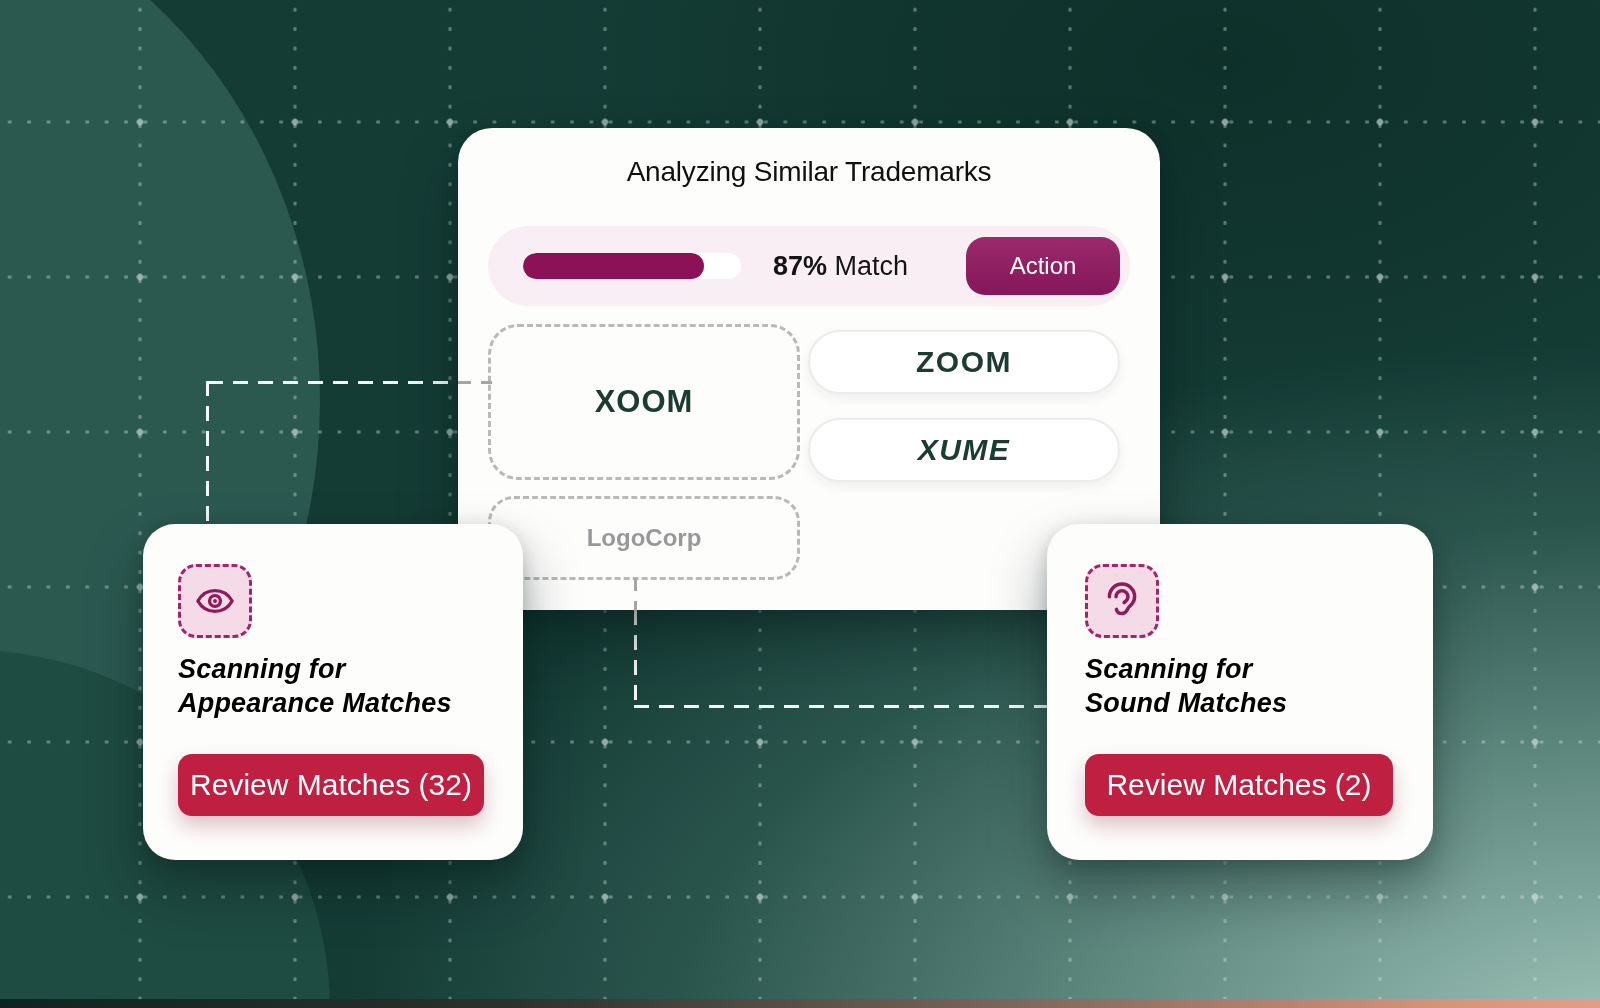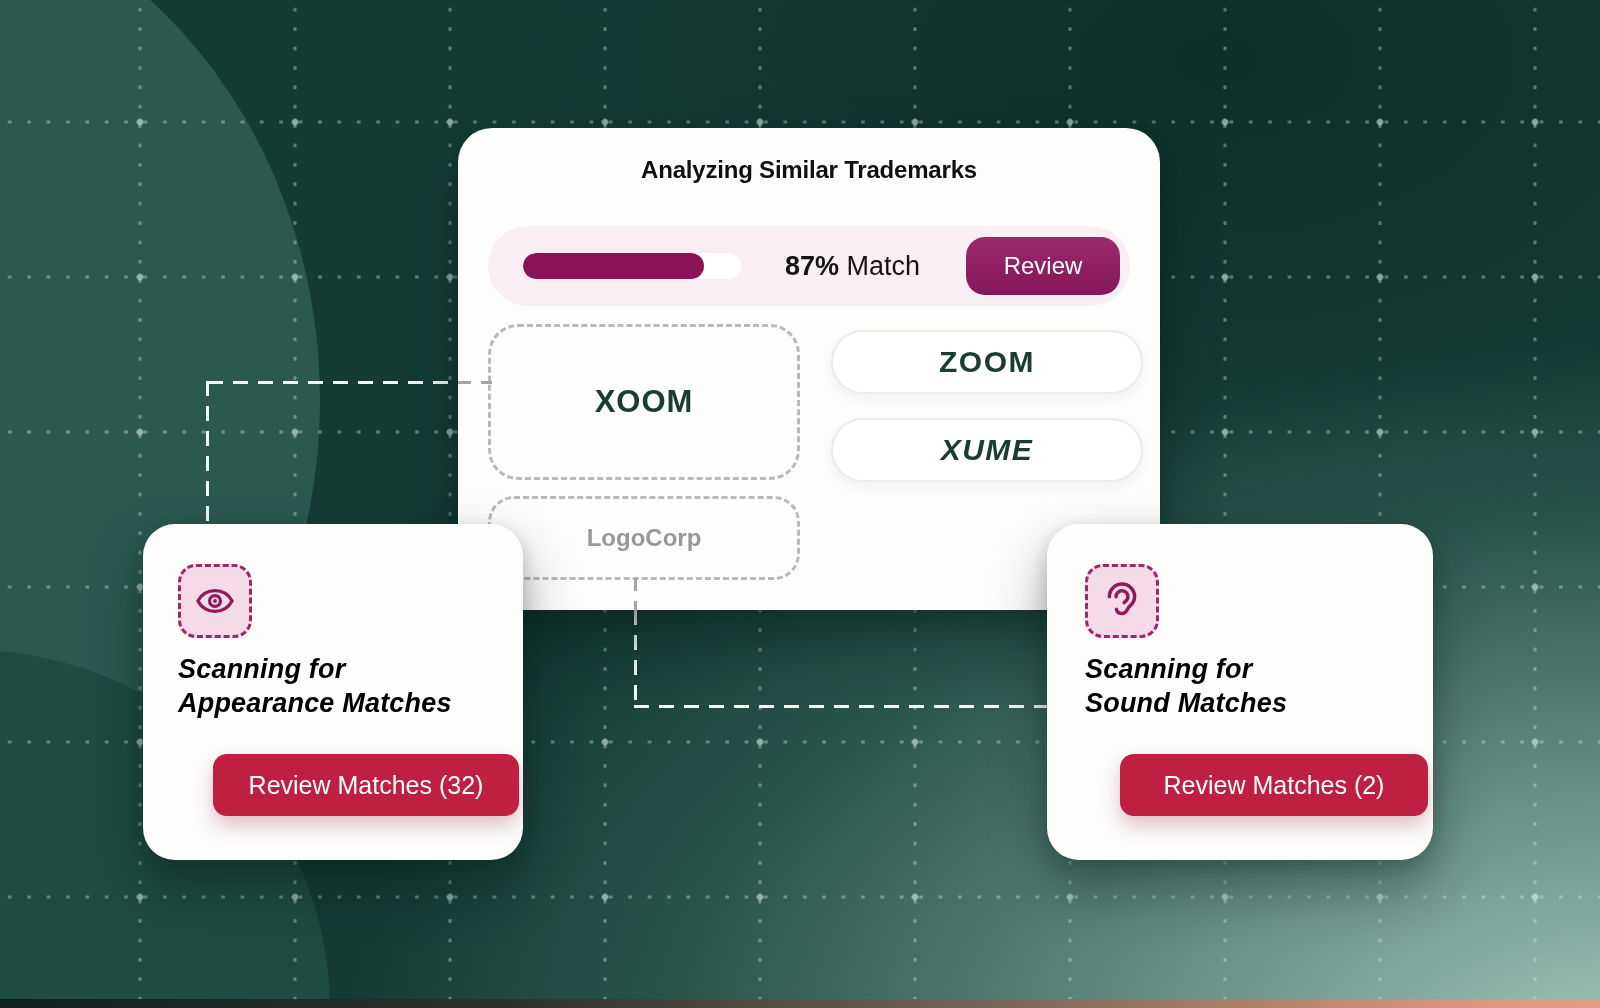--- a/index.html
+++ b/index.html
@@ -34,51 +34,51 @@
 
   
   .card{position:absolute;background:#fdfdfc;border-radius:34px;
         box-shadow:0 28px 55px rgba(4,24,20,0.38), 0 6px 18px rgba(4,24,20,0.18);}
   .main-card{left:458px;top:128px;width:702px;height:482px;z-index:5;}
   .side-card{width:380px;height:336px;border-radius:32px;z-index:6;}
   .left-card{left:143px;top:524px;}
   .right-card{left:1047px;top:524px;width:386px;}
 
   .main-title{position:absolute;left:0;right:0;top:28px;text-align:center;
-              font-size:24px;font-weight:700;color:#101010;letter-spacing:-0.2px;}
+              font-size:28px;font-weight:400;color:#101010;letter-spacing:-0.2px;}
 
   .progress-section{position:absolute;left:30px;top:98px;width:642px;height:80px;border-radius:40px;
-                    background:#f8eef4;display:flex;align-items:center;padding:0 10px 0 35px;gap:12px;}
+                    background:#f8eef4;display:flex;align-items:center;padding:0 10px 0 35px;}
   .track{width:218px;height:26px;border-radius:13px;background:#ffffff;overflow:hidden;}
   .fill{height:100%;border-radius:13px;background:#8c1257;}
   .match-text{margin-left:32px;font-size:27px;color:#141414;white-space:nowrap;}
   .match-text b{font-weight:700;}
   .action-btn{margin-left:auto;width:154px;height:58px;border:none;border-radius:19px;cursor:pointer;
               background:linear-gradient(180deg,#9a2a6b,#84175a);color:#fff;font-size:24px;font-weight:500;}
 
   .dashed-box{position:absolute;border:3px dashed #b9bab8;display:flex;align-items:center;justify-content:center;}
   .xoom-box{left:30px;top:196px;width:312px;height:156px;border-radius:30px;
             font-size:31px;font-weight:700;color:#1c3b33;letter-spacing:1px;}
   .logocorp-box{left:30px;top:368px;width:312px;height:84px;border-radius:26px;
             font-size:24px;font-weight:700;color:#97989a;}
 
-  .pill{position:absolute;left:373px;width:312px;height:64px;border-radius:32px;background:#fff;
+  .pill{position:absolute;left:350px;width:312px;height:64px;border-radius:32px;background:#fff;
         border:2px solid #ececea;box-shadow:0 5px 12px rgba(20,40,35,0.06);cursor:pointer;
         display:flex;align-items:center;justify-content:center;
         font-size:30px;font-weight:700;color:#1c3b33;letter-spacing:1.5px;}
   .pill-0{top:202px;} .pill-1{top:290px;font-style:italic;} .pill-2{top:378px;}
 
   .icon-tile{position:absolute;top:40px;width:74px;height:74px;border-radius:18px;background:#f5dbe8;
              border:3px dashed #a2246a;display:flex;align-items:center;justify-content:center;color:#8f1b5a;}
   .icon-tile svg{width:42px;height:42px;}
   .scan-text{position:absolute;top:128px;font-size:27px;font-style:italic;font-weight:600;
              color:#000000;line-height:34px;letter-spacing:.2px;}
   .review-btn{position:absolute;top:230px;height:62px;border:none;border-radius:14px;cursor:pointer;
-              background:#bf1f41;color:#fff;font-size:25px;font-weight:500;
-              box-shadow:0 10px 20px rgba(130,15,40,0.25);margin-left:35px;}
+              background:#bf1f41;color:#fff;font-size:30px;font-weight:500;
+              box-shadow:0 10px 20px rgba(130,15,40,0.25);}
   .left-card .icon-tile,.left-card .scan-text,.left-card .review-btn{left:35px;}
   .right-card .icon-tile,.right-card .scan-text,.right-card .review-btn{left:38px;}
   .left-card .review-btn{width:306px;}
   .right-card .review-btn{width:308px;}
 </style>
 </head>
 <body>
 
 <div class="stage">
 
@@ -99,21 +99,21 @@
   <div class="card main-card">
     <div class="main-title">Analyzing Similar Trademarks</div>
 
     <div class="progress-section">
       <div class="track">
         <div class="fill" style="width: 83%;"></div>
       </div>
       <div class="match-text">
         <b>87%</b><span> Match</span>
       </div>
-      <button class="action-btn">Review</button>
+      <button class="action-btn">Action</button>
     </div>
 
     <div class="dashed-box xoom-box">
       <span>XOOM</span>
     </div>
 
     <div class="dashed-box logocorp-box">
       <span>LogoCorp</span>
     </div>
 

